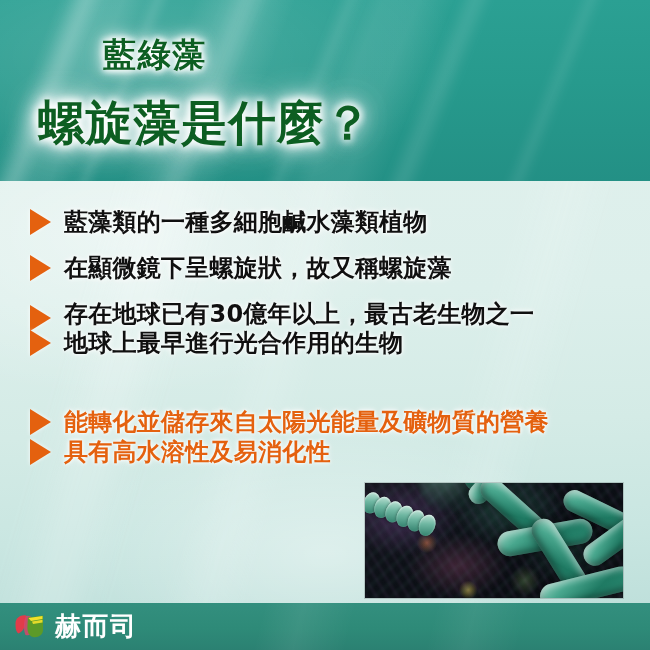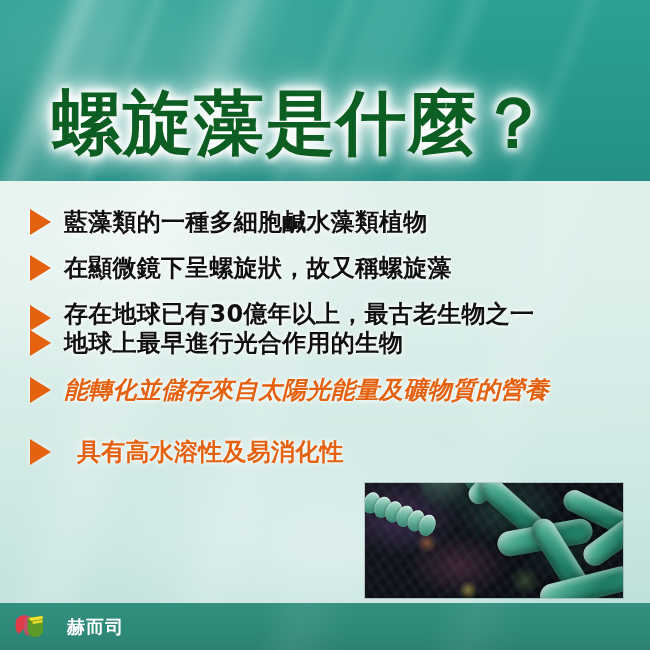--- a/index.html
+++ b/index.html
@@ -71,22 +71,22 @@
   }
   .kicker {
     left:103px; top:34px;
     font-size:33px; line-height:42px;
     letter-spacing:.05em;
     text-shadow:
       0 0 6px #ffffff, 0 0 6px #ffffff, 0 0 11px #ffffff,
       0 0 16px rgba(255,255,255,.95), 0 0 22px rgba(255,255,255,.75);
   }
   .maintitle {
-    left:52px; top:84px;
-    font-size:70px; line-height:78px;
+    left:38px; top:84px;
+    font-size:47px; line-height:78px;
     letter-spacing:.015em;
     text-shadow:
       0 0 8px #ffffff, 0 0 8px #ffffff, 0 0 14px #ffffff,
       0 0 20px rgba(255,255,255,.95), 0 0 30px rgba(255,255,255,.8),
       0 0 40px rgba(255,255,255,.55);
   }
 
   
   .body {
     position:absolute; left:0; top:181px;
@@ -245,41 +245,42 @@
       linear-gradient(180deg,#338f7e 0%,#2e8a78 55%,#2b8172 100%);
     display:flex; align-items:center;
     overflow:hidden;
   }
   .logo {
     margin-left:13px;
     width:36px; height:28px;
     flex:0 0 auto;
   }
   .brand {
-    margin-left:18px;
+    margin-left:6px;
     color:#ffffff;
-    font-size:18px; line-height:28px;
+    font-size:26px; line-height:28px;
     font-weight:700;
     letter-spacing:.06em;
     font-family:Liberation Serif, serif;
   }
 </style>
 </head>
 <body>
 
 <div class="poster">
 
   <div class="header">
     <div class="hdr-streak s1"></div>
     <div class="hdr-streak s2"></div>
     <div class="hdr-streak s3"></div>
     <div class="hdr-streak s4"></div>
     <div class="hdr-streak s5"></div>
     <div class="hdr-streak s6"></div>
 
+    <div class="kicker">藍綠藻</div>
 
     <div class="maintitle">螺旋藻是什麼？</div>
   </div>
 
   <div class="body">
     <div class="body-streak b1"></div>
     <div class="body-streak b2"></div>
     <div class="body-streak b3"></div>
 
     <div class="bullets">
@@ -297,26 +298,26 @@
       <div class="bullet" style="top:116px;align-items:flex-end;">
         <span class="tri"></span>
         <span class="btext dark">存在地球已有30億年以上，最古老生物之一</span>
       </div>
 
       <div class="bullet" style="top:145px;">
         <span class="tri"></span>
         <span class="btext dark">地球上最早進行光合作用的生物</span>
       </div>
 
-      <div class="bullet" style="top:192px;font-style:italic;">
+      <div class="bullet" style="top:224px;">
         <span class="tri"></span>
         <span class="btext accent">能轉化並儲存來自太陽光能量及礦物質的營養</span>
       </div>
 
-      <div class="bullet" style="top:254px;gap:13px;">
+      <div class="bullet" style="top:254px;">
         <span class="tri"></span>
         <span class="btext accent">具有高水溶性及易消化性</span>
       </div>
 
     </div>
 
     <div class="photo">
       <div class="photo-bg"></div>
       <div class="cell"></div>
       <div class="coil">

